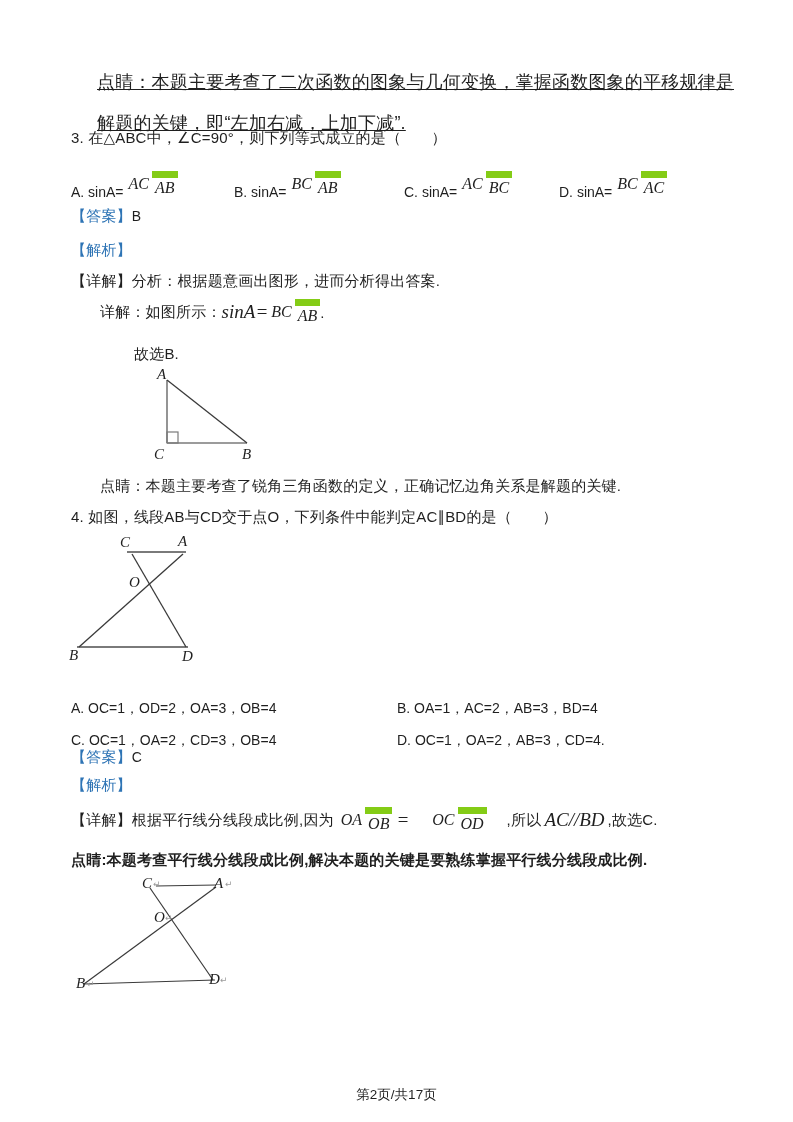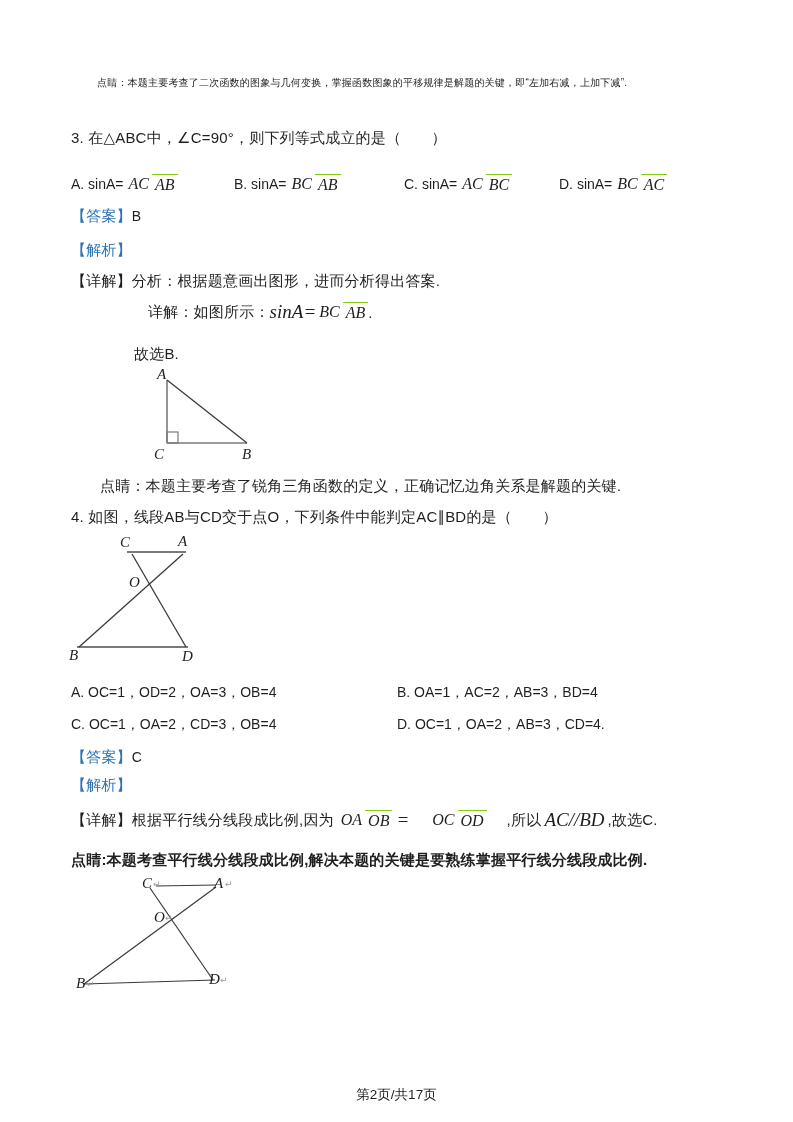--- a/index.html
+++ b/index.html
@@ -1,27 +1,27 @@
 <!DOCTYPE html>
 <html><head>
 <meta charset="utf-8">
 <style>
   html,body{margin:0;padding:0;background:#ffffff;}
   .page{position:relative;width:793px;height:1122px;background:#fff;
         font-family:"Liberation Sans","DejaVu Sans",sans-serif;color:#1f1f1f;overflow:hidden;}
   .abs{position:absolute;}
   .cn{font-size:15px;letter-spacing:.2px;white-space:nowrap;}
-  .cnwrap{font-size:10px;letter-spacing:.2px;line-height:41px;}
-  .latin{font-size:14px;white-space:nowrap;}
+  .cnwrap{font-size:18px;letter-spacing:.2px;line-height:41px;text-decoration:underline;}
+  .latin{font-size:14px;white-space:nowrap;margin-top:16px;}
   .math{font-family:"Liberation Serif","DejaVu Serif",serif;font-style:italic;font-size:19px;}
   .frac{display:inline-flex;flex-direction:row;align-items:center;text-align:center;
         font-family:"Liberation Serif","DejaVu Serif",serif;font-style:italic;
         font-size:16px;line-height:1.25;vertical-align:middle;}
   .frac .num,.frac .den{padding:0 3px;}
-  .frac .den{border-top:1px solid #84cc16;}
+  .frac .den{border-top:7px solid #84cc16;}
   .row{display:flex;align-items:center;}
   .gap2>*{margin-right:2px;}
   svg text{font-family:"Liberation Serif","DejaVu Serif",serif;font-style:italic;font-size:15px;fill:#1f1f1f;}
   svg text.mark{font-family:"DejaVu Sans",sans-serif;font-style:normal;font-size:9px;fill:#9a9a9a;}
 </style>
 </head>
 <body>
 
 <div class="page" style="color: rgb(31, 31, 31);">
 
@@ -61,21 +61,21 @@
   <div class="abs cn" style="left:71px;top:207px;">
     <span style="color: rgb(46, 116, 181);">【答案】</span><span class="latin">B</span>
   </div>
   <div class="abs cn" style="left:71px;top:241px;">
     <span style="color: rgb(46, 116, 181);">【解析】</span>
   </div>
   <div class="abs cn" style="left:71px;top:272px;">
     <span>【详解】</span><span>分析：根据题意画出图形，进而分析得出答案.</span>
   </div>
 
-  <div class="abs row" style="left:100px;top:290px;height:44px;margin-left:48px;">
+  <div class="abs row" style="left:100px;top:290px;height:44px;">
     <span class="cn">详解：如图所示：</span>
     <span class="math">sinA=</span>
     <span class="frac">
       <span class="num">BC</span>
       <span class="den">AB</span>
     </span>
     <span class="cn">.</span>
   </div>
   <div class="abs cn" style="left:134px;top:345px;text-align:center;">故选B.</div>
 

